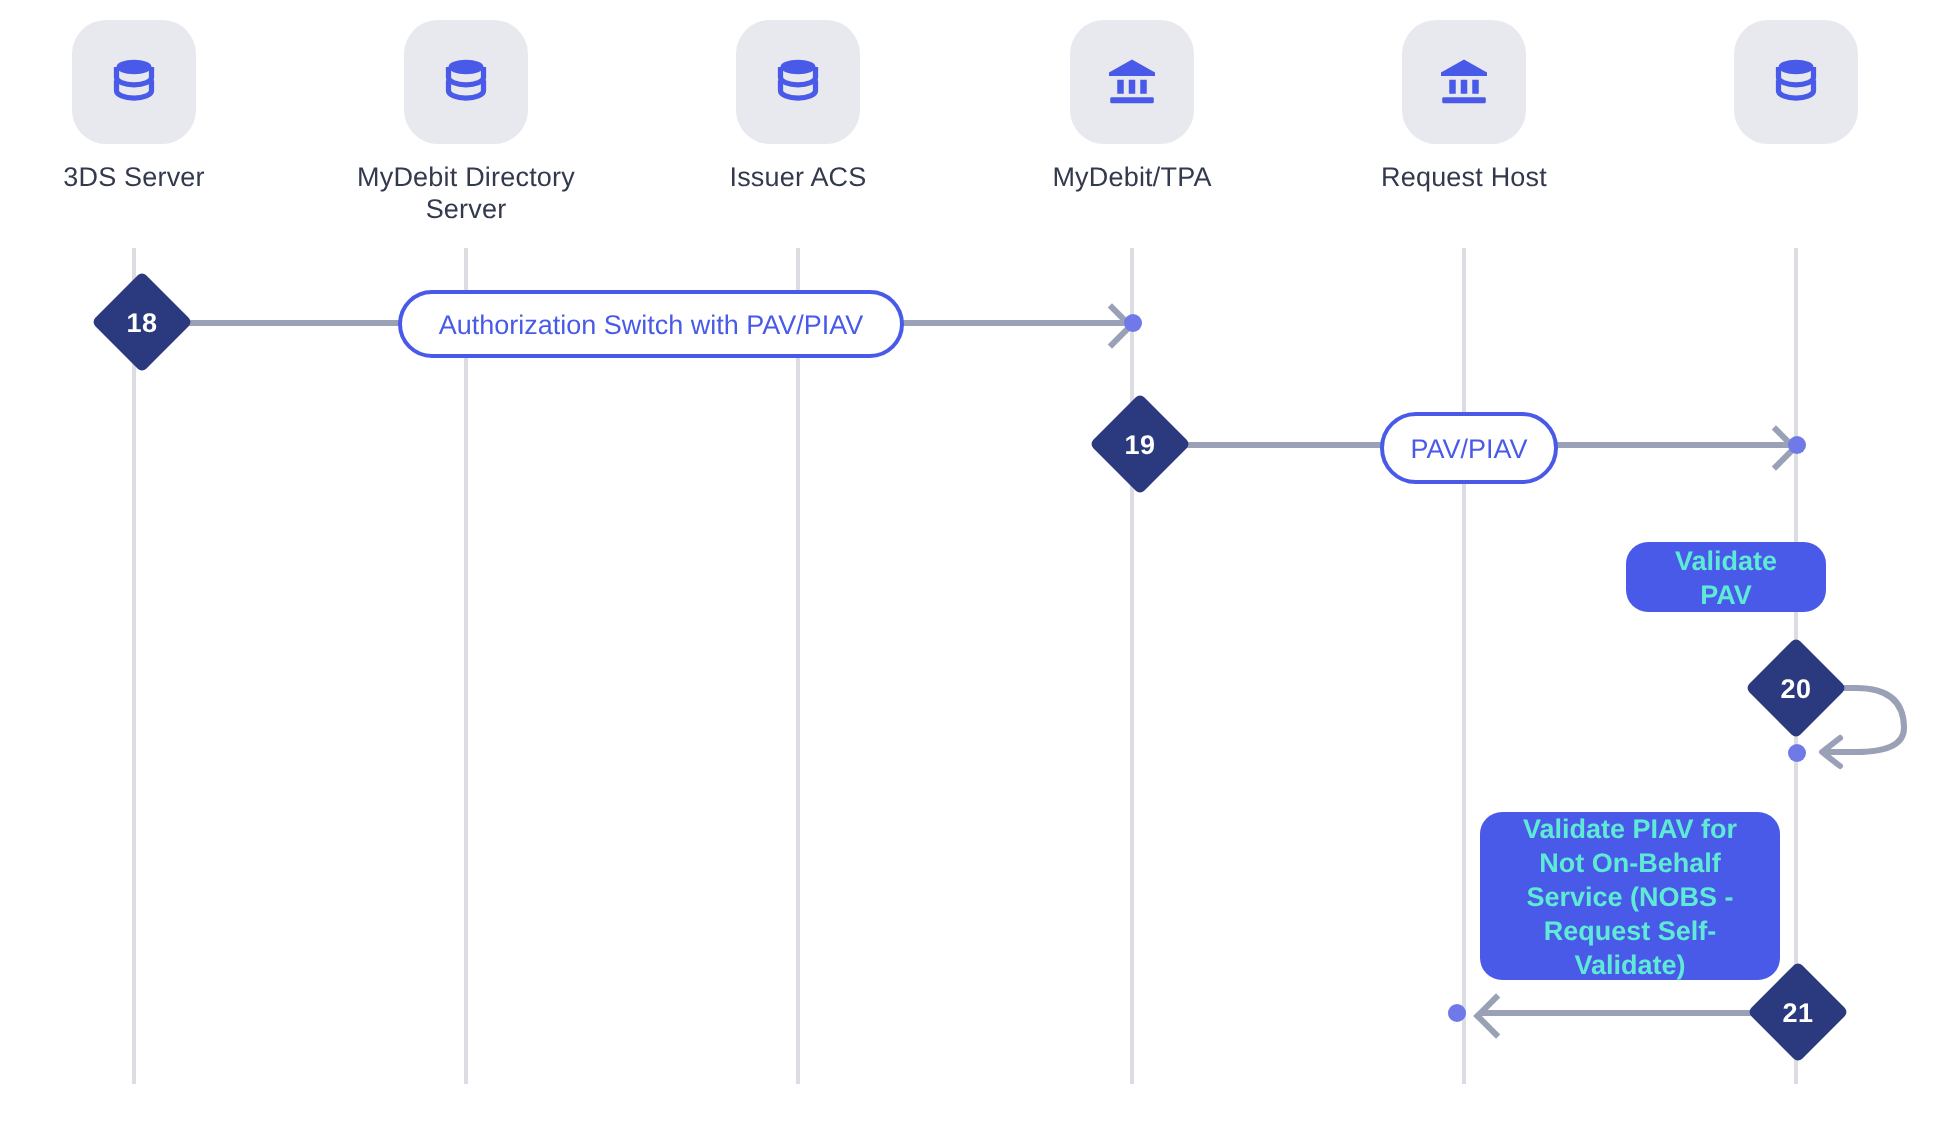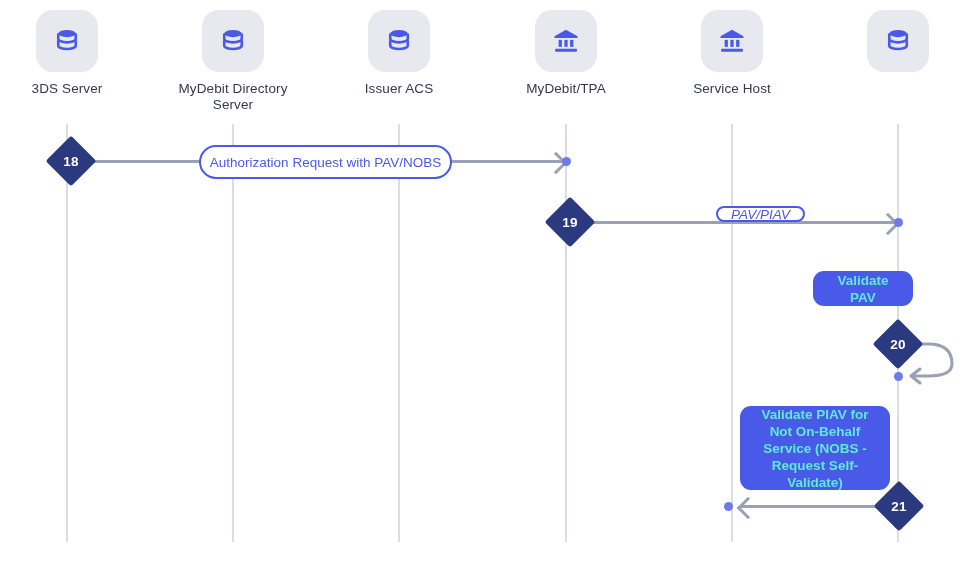--- a/index.html
+++ b/index.html
@@ -220,49 +220,49 @@
       <span>
         <svg width="30" height="30" viewBox="0 0 24 24" fill="none">
           <path d="M12 3 L21.2 8.2 L21.2 9.6 L2.8 9.6 L2.8 8.2 Z" fill="#4a5ae8"></path>
           <rect x="6.1" y="11.1" width="2.6" height="5.6" fill="#4a5ae8"></rect>
           <rect x="10.7" y="11.1" width="2.6" height="5.6" fill="#4a5ae8"></rect>
           <rect x="15.3" y="11.1" width="2.6" height="5.6" fill="#4a5ae8"></rect>
           <rect x="3.3" y="18.1" width="17.4" height="2.4" rx="0.5" fill="#4a5ae8"></rect>
         </svg>
       </span>
     </div>
-    <div class="actor-label">Service Host</div>
+    <div class="actor-label">Request Host</div>
   </div>
 
   <div class="actor" style="left:898px">
     <div class="actor-tile">
       <span>
         <svg width="30" height="30" viewBox="0 0 24 24" fill="none">
           <ellipse cx="12" cy="6" rx="7" ry="2.9" fill="#4a5ae8"></ellipse>
           <path d="M5 6v4.2c0 1.6 3.1 2.9 7 2.9s7-1.3 7-2.9V6" stroke="#4a5ae8" stroke-width="2.1" fill="none"></path>
           <path d="M5 11.3v4.2c0 1.6 3.1 2.9 7 2.9s7-1.3 7-2.9v-4.2" stroke="#4a5ae8" stroke-width="2.1" fill="none"></path>
         </svg>
       </span>
     </div>
   </div>
 
   <div class="msg-line" style="left:67px; width:499px; top:161px;"></div>
   <div class="arrow-head right" style="left:548px; top:161px;"></div>
   <div class="endpoint-dot" style="left:566px; top:161px;"></div>
   <div class="msg-label" style="left:199px; top:145px; width:253px; height:34px;">
-    <span>Authorization Request with PAV/NOBS</span>
+    <span>Authorization Switch with PAV/PIAV</span>
   </div>
   <div class="step-badge" style="left:71px; top:161px;">
     <span>18</span>
   </div>
 
   <div class="msg-line" style="left:566px; width:332px; top:222px;"></div>
   <div class="arrow-head right" style="left:880px; top:222px;"></div>
   <div class="endpoint-dot" style="left:898px; top:222px;"></div>
-  <div class="msg-label" style="left:716px; top:206px; width:89px; height:16px;font-style:italic;">
+  <div class="msg-label" style="left:690px; top:206px; width:89px; height:36px;">
     <span>PAV/PIAV</span>
   </div>
   <div class="step-badge" style="left:570px; top:222px;">
     <span>19</span>
   </div>
 
   <div class="note" style="left:813px; top:271px; width:100px; height:35px;">
     <span>Validate PAV</span>
   </div>
 

